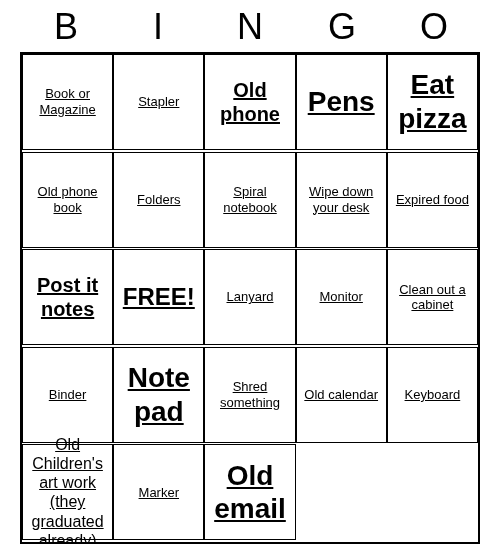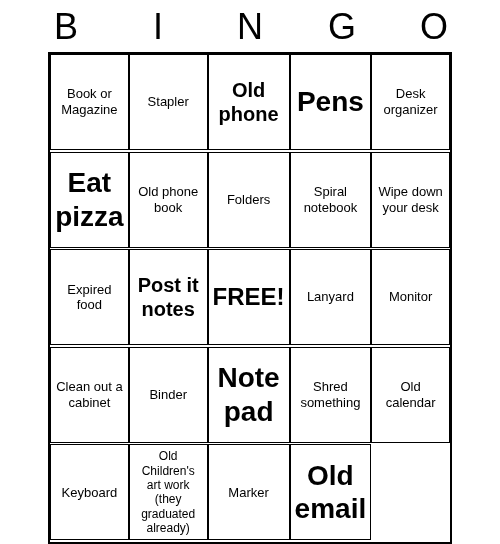--- a/index.html
+++ b/index.html
@@ -19,25 +19,26 @@
       padding: 6px 0 4px 0;
     }
     .title-letter {
       font-size: 36px;
       font-weight: normal;
       width: 84px;
       text-align: center;
     }
     #bingo-grid {
       border: 2px solid #000;
-      width: 404px;
+      width: 460px;
       display: grid;
       grid-template-columns: repeat(5, 1fr);
       grid-template-rows: repeat(5, 1fr);
       flex: 1;
+      text-decoration: underline;
     }
     .cell {
       border: 1px solid #000;
       display: flex;
       align-items: center;
       justify-content: center;
       text-align: center;
       padding: 4px;
       font-size: 13px;
       line-height: 1.2;
@@ -65,33 +66,32 @@
     <span class="title-letter">N</span>
     <span class="title-letter">G</span>
     <span class="title-letter">O</span>
   </div>
 
 <div id="bingo-grid">
 <div class="cell">Book or Magazine</div>
     <div class="cell">Stapler</div>
     <div class="cell medium-text">Old phone</div>
     <div class="cell xl-text">Pens</div>
-    <div class="cell">Desk organizer</div>
     <div class="cell xl-text">Eat pizza</div>
     <div class="cell">Old phone book</div>
     <div class="cell">Folders</div>
     <div class="cell">Spiral notebook</div>
     <div class="cell">Wipe down your desk</div>
     <div class="cell">Expired food</div>
     <div class="cell medium-text">Post it notes</div>
     <div class="cell free">FREE!</div>
     <div class="cell">Lanyard</div>
     <div class="cell">Monitor</div>
     <div class="cell">Clean out a cabinet</div>
     <div class="cell">Binder</div>
     <div class="cell xl-text">Note pad</div>
     <div class="cell">Shred something</div>
     <div class="cell">Old calendar</div>
     <div class="cell">Keyboard</div>
-    <div class="cell" style="font-size: 12px;">Old Children's art work (they graduated already)</div>
+    <div class="cell" style="font-size: 16px;">Old Children's art work (they graduated already)</div>
     <div class="cell">Marker</div>
     <div class="cell xl-text">Old email</div>
   </div>
 
 </body></html>

